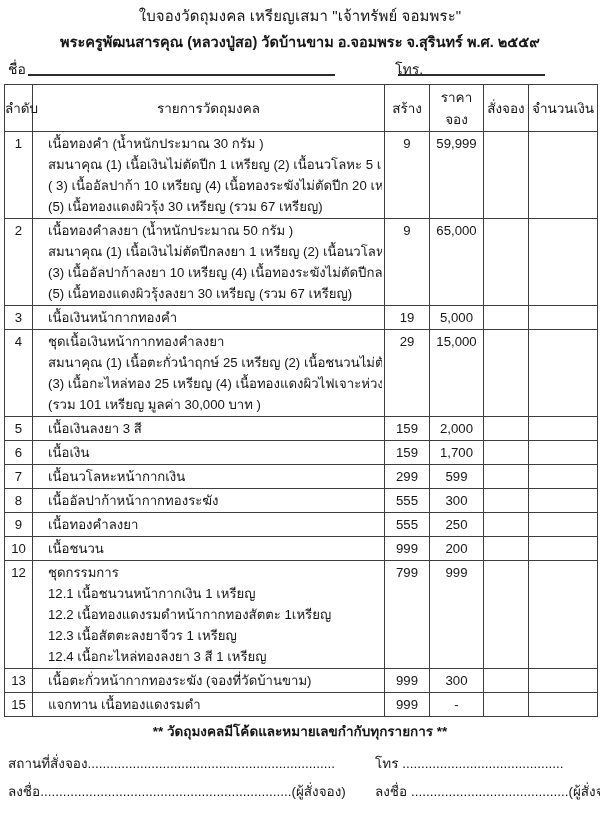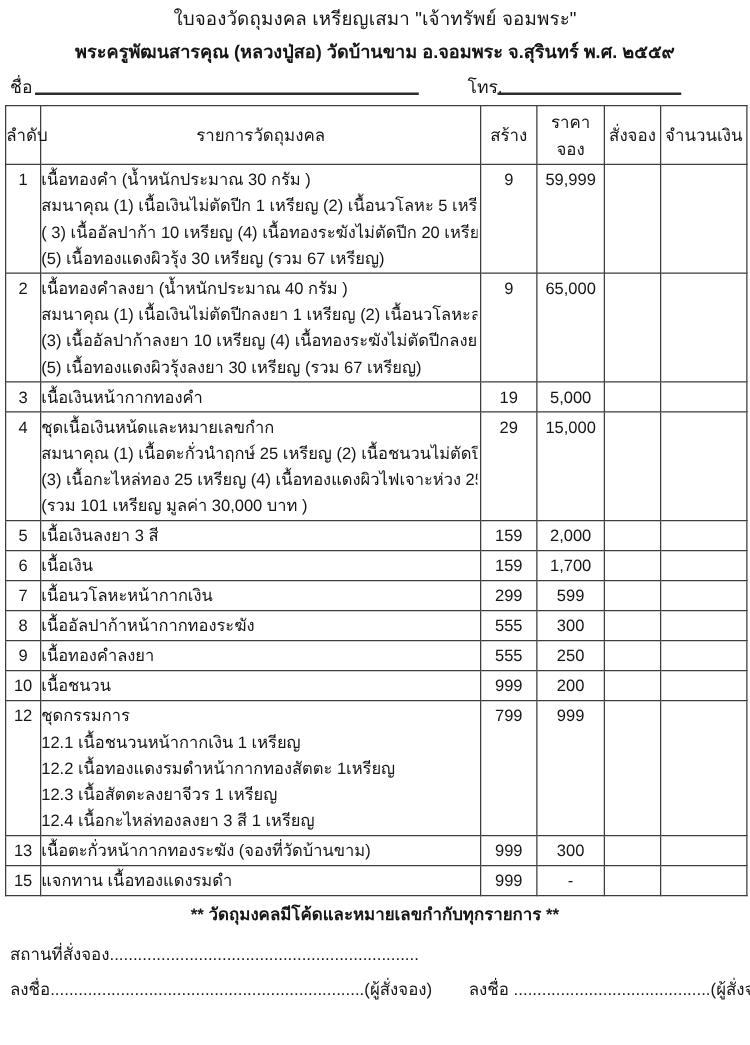--- a/index.html
+++ b/index.html
@@ -12,37 +12,37 @@
   .title{
     text-align:center;padding-top:6px;font-size:15px;line-height:20px;
     letter-spacing:.1px;
   }
   .subtitle{
     text-align:center;margin-top:6px;font-size:14.5px;line-height:20px;font-weight:bold;
   }
   .nameline{position:relative;height:24px;margin-top:4px;font-size:14px;}
   .nameline .lbl{position:absolute;top:2px;}
   .lbl-name{left:8px;text-align:center;}
-  .lbl-tel{left:374px;}
+  .lbl-tel{left:395px;}
   .blank{position:absolute;border-bottom:2px solid #2b2b2b;height:18px;top:0;}
   .blank-name{left:28px;width:307px;}
   .blank-tel{left:398px;width:147px;}
 
   table.items{
     border-collapse:collapse;table-layout:fixed;
     margin:4px 0 0 4px;width:593px;
   }
   .items th,.items td{border:1.6px solid #3d3d3d;}
   .items th{
     font-weight:normal;font-size:13.5px;height:24px;padding:1px 0;
     text-align:center;vertical-align:middle;
   }
   .items td{vertical-align:top;font-size:13.2px;padding:1px 0;}
   td.c-no{text-align:center;line-height:21px;}
-  td.c-desc{padding-left:0;padding-right:2px;}
+  td.c-desc{padding-left:15px;padding-right:2px;}
   .descline{line-height:21px;white-space:nowrap;overflow:hidden;}
   .descline b{font-weight:normal;}
   td.c-num{text-align:center;line-height:21px;}
 
   .note{
     text-align:center;font-weight:bold;font-size:13.5px;margin-top:3px;
   }
   .footrow{position:relative;height:25px;font-size:13.5px;}
   .footrow-1{margin-top:6px;}
   .footrow-2{margin-top:3px;}
@@ -93,21 +93,21 @@
             <div class="descline">(5) เนื้อทองแดงผิวรุ้ง 30 เหรียญ (รวม  67 เหรียญ)</div>
           </td>
           <td class="c-num">9</td>
           <td class="c-num">59,999</td>
           <td class="c-num"></td>
           <td class="c-num"></td>
         </tr>
         <tr>
           <td class="c-no">2</td>
           <td class="c-desc">
-            <div class="descline">เนื้อทองคำลงยา (น้ำหนักประมาณ 40 กรัม )</div>
+            <div class="descline">เนื้อทองคำลงยา (น้ำหนักประมาณ 50 กรัม )</div>
             <div class="descline"><b>สมนาคุณ</b> (1) เนื้อเงินไม่ตัดปีกลงยา 1 เหรียญ  (2) เนื้อนวโลหะลงยา 5 เหรียญ</div>
             <div class="descline">(3) เนื้ออัลปาก้าลงยา 10 เหรียญ (4) เนื้อทองระฆังไม่ตัดปีกลงยา 20 เหรียญ</div>
             <div class="descline">(5) เนื้อทองแดงผิวรุ้งลงยา 30 เหรียญ (รวม  67 เหรียญ)</div>
           </td>
           <td class="c-num">9</td>
           <td class="c-num">65,000</td>
           <td class="c-num"></td>
           <td class="c-num"></td>
         </tr>
         <tr>
@@ -116,21 +116,21 @@
             <div class="descline">เนื้อเงินหน้ากากทองคำ</div>
           </td>
           <td class="c-num">19</td>
           <td class="c-num">5,000</td>
           <td class="c-num"></td>
           <td class="c-num"></td>
         </tr>
         <tr>
           <td class="c-no">4</td>
           <td class="c-desc">
-            <div class="descline">ชุดเนื้อเงินหน้ดและหมายเลขกำก</div>
+            <div class="descline">ชุดเนื้อเงินหน้ากากทองคำลงยา</div>
             <div class="descline"><b>สมนาคุณ</b> (1) เนื้อตะกั่วนำฤกษ์ 25 เหรียญ  (2) เนื้อชนวนไม่ตัดปีก 25 เหรียญ</div>
             <div class="descline">(3) เนื้อกะไหล่ทอง 25 เหรียญ (4) เนื้อทองแดงผิวไฟเจาะห่วง 25 เหรียญ</div>
             <div class="descline">(รวม 101 เหรียญ มูลค่า 30,000 บาท )</div>
           </td>
           <td class="c-num">29</td>
           <td class="c-num">15,000</td>
           <td class="c-num"></td>
           <td class="c-num"></td>
         </tr>
         <tr>
@@ -227,20 +227,21 @@
           <td class="c-num"></td>
           <td class="c-num"></td>
         </tr>
       </tbody>
   </table>
 
   <div class="note">** วัดถุมงคลมีโค้ดและหมายเลขกำกับทุกรายการ **</div>
 
   <div class="footrow footrow-1">
     <span class="f-left">สถานที่สั่งจอง..................................................................</span>
+    <span class="f-right">โทร ...........................................</span>
   </div>
 
   <div class="footrow footrow-2">
     <span class="f-left">ลงชื่อ...................................................................(ผู้สั่งจอง)</span>
     <span class="f-right">ลงชื่อ ..........................................(ผู้สั่งจอง)</span>
   </div>
 
 </div>
 
 </body></html>

